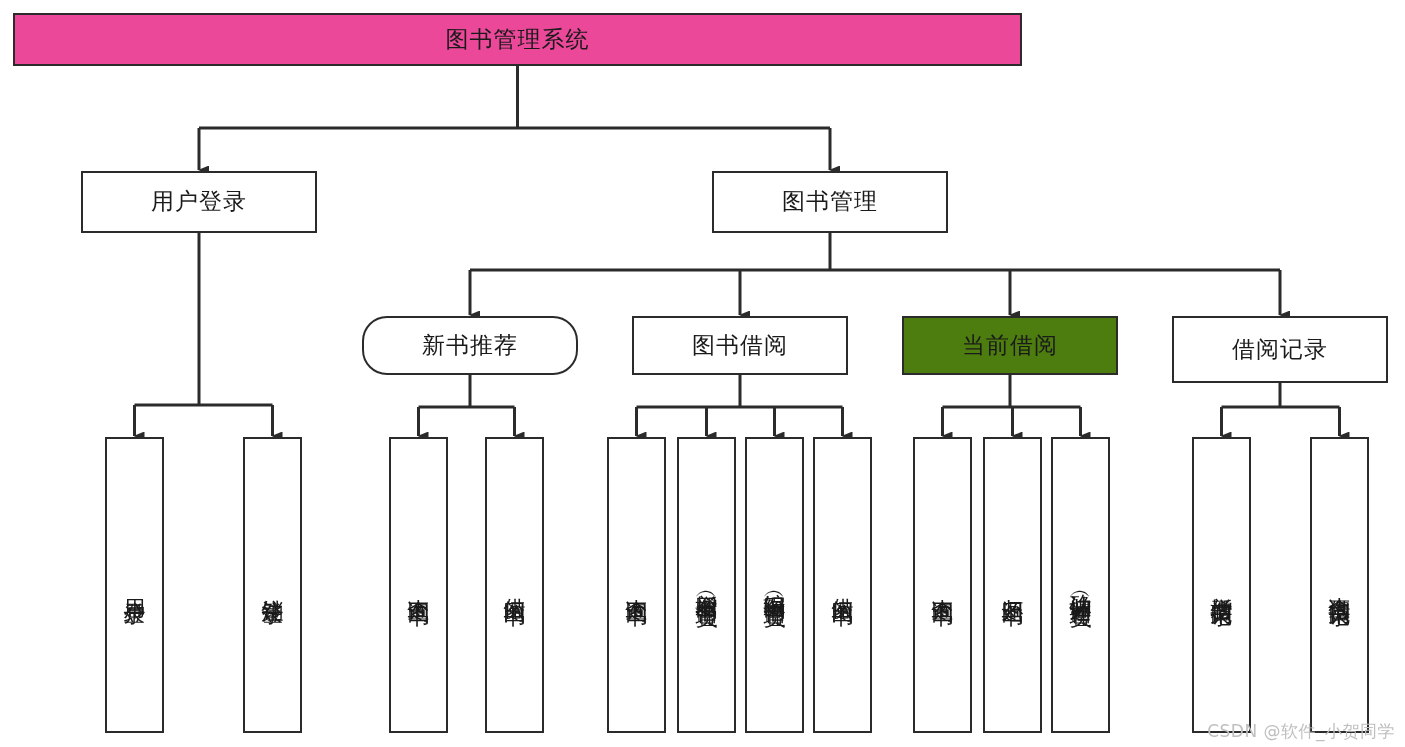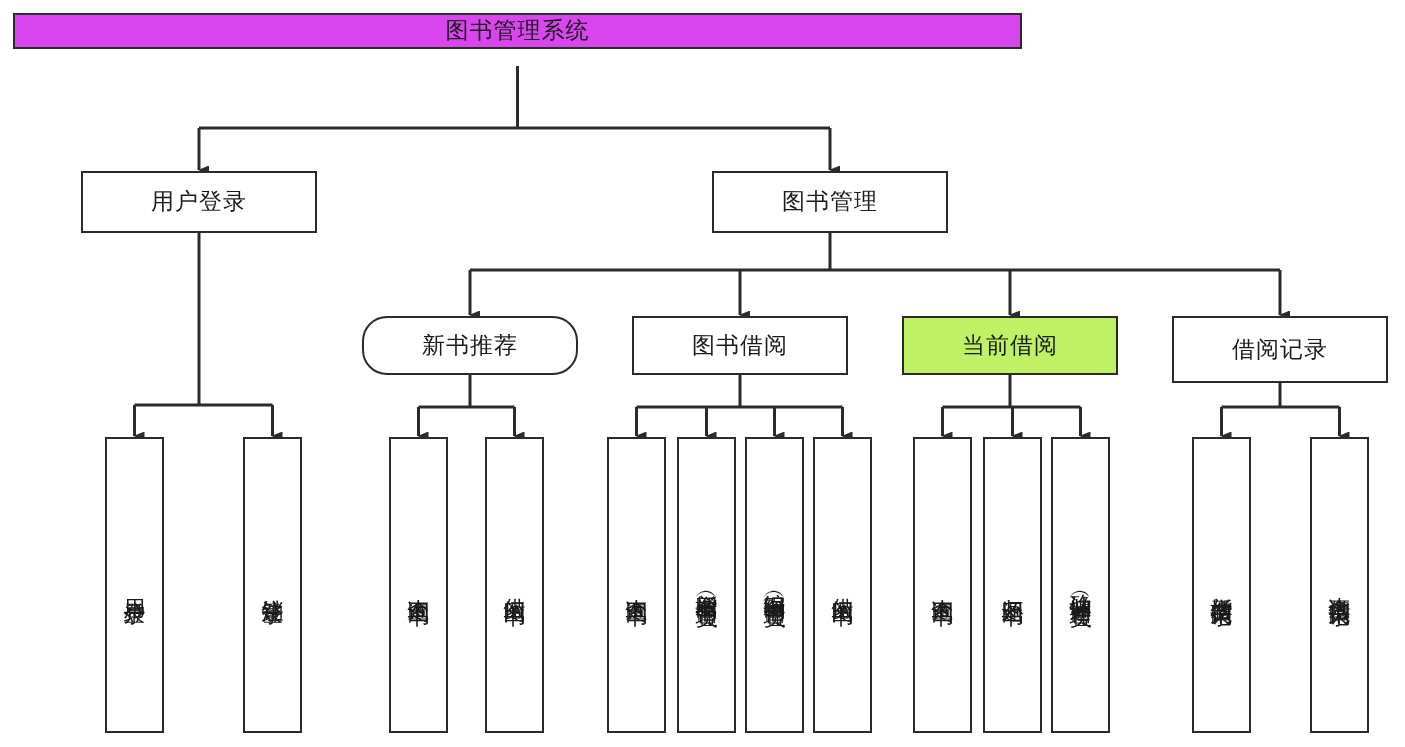--- a/index.html
+++ b/index.html
@@ -110,36 +110,36 @@
         <line x1="1012.5" y1="407" x2="1012.5" y2="436" marker-end="url(#arrowhead)"></line>
         <line x1="1080.5" y1="407" x2="1080.5" y2="436" marker-end="url(#arrowhead)"></line>
         <line x1="1280" y1="375" x2="1280" y2="407"></line>
         <line x1="1221.5" y1="407" x2="1339.5" y2="407"></line>
         <line x1="1221.5" y1="407" x2="1221.5" y2="436" marker-end="url(#arrowhead)"></line>
         <line x1="1339.5" y1="407" x2="1339.5" y2="436" marker-end="url(#arrowhead)"></line>
       </g>
   </svg>
 
   <div id="nodes-layer">
-      <div class="node horiz" style="left: 13px; top: 13px; width: 1009px; height: 36px; border-color: rgb(43, 43, 43); background: #d946ef; color: rgb(26, 26, 26);">
+      <div class="node horiz" style="left: 13px; top: 13px; width: 1009px; height: 53px; border-color: rgb(43, 43, 43); background: #ec4899; color: rgb(26, 26, 26);">
         <span class="label">图书管理系统</span>
       </div>
       <div class="node horiz" style="left: 81px; top: 171px; width: 236px; height: 62px; border-color: rgb(43, 43, 43); background: rgb(255, 255, 255); color: rgb(26, 26, 26);">
         <span class="label">用户登录</span>
       </div>
       <div class="node horiz" style="left: 712px; top: 171px; width: 236px; height: 62px; border-color: rgb(43, 43, 43); background: rgb(255, 255, 255); color: rgb(26, 26, 26);">
         <span class="label">图书管理</span>
       </div>
       <div class="node horiz" style="left: 362px; top: 316px; width: 216px; height: 59px; border-color: rgb(43, 43, 43); background: rgb(255, 255, 255); color: rgb(26, 26, 26); border-radius: 25px;">
         <span class="label">新书推荐</span>
       </div>
       <div class="node horiz" style="left: 632px; top: 316px; width: 216px; height: 59px; border-color: rgb(43, 43, 43); background: rgb(255, 255, 255); color: rgb(26, 26, 26);">
         <span class="label">图书借阅</span>
       </div>
-      <div class="node horiz" style="left: 902px; top: 316px; width: 216px; height: 59px; border-color: rgb(43, 43, 43); background: #bef264; color: rgb(26, 26, 26);">
+      <div class="node horiz" style="left: 902px; top: 316px; width: 216px; height: 59px; border-color: rgb(43, 43, 43); background: #4d7c0f; color: rgb(26, 26, 26);">
         <span class="label">当前借阅</span>
       </div>
       <div class="node horiz" style="left: 1172px; top: 316px; width: 216px; height: 67px; border-color: rgb(43, 43, 43); background: rgb(255, 255, 255); color: rgb(26, 26, 26);">
         <span class="label">借阅记录</span>
       </div>
       <div class="node vert" style="left: 105px; top: 437px; width: 59px; height: 296px; border-color: rgb(43, 43, 43); background: rgb(255, 255, 255); color: rgb(26, 26, 26);">
         <span class="label">用户登录</span>
       </div>
       <div class="node vert" style="left: 243px; top: 437px; width: 59px; height: 296px; border-color: rgb(43, 43, 43); background: rgb(255, 255, 255); color: rgb(26, 26, 26);">
         <span class="label">注销登录</span>
@@ -172,13 +172,14 @@
         <span class="label">确认归还（管理员）</span>
       </div>
       <div class="node vert" style="left: 1192px; top: 437px; width: 59px; height: 296px; border-color: rgb(43, 43, 43); background: rgb(255, 255, 255); color: rgb(26, 26, 26);">
         <span class="label">新增借阅记录</span>
       </div>
       <div class="node vert" style="left: 1310px; top: 437px; width: 59px; height: 296px; border-color: rgb(43, 43, 43); background: rgb(255, 255, 255); color: rgb(26, 26, 26);">
         <span class="label">查询借阅记录</span>
       </div>
     </div>
 
+  <div id="watermark">CSDN @软件_小贺同学</div>
 </div>
 
 </body></html>

